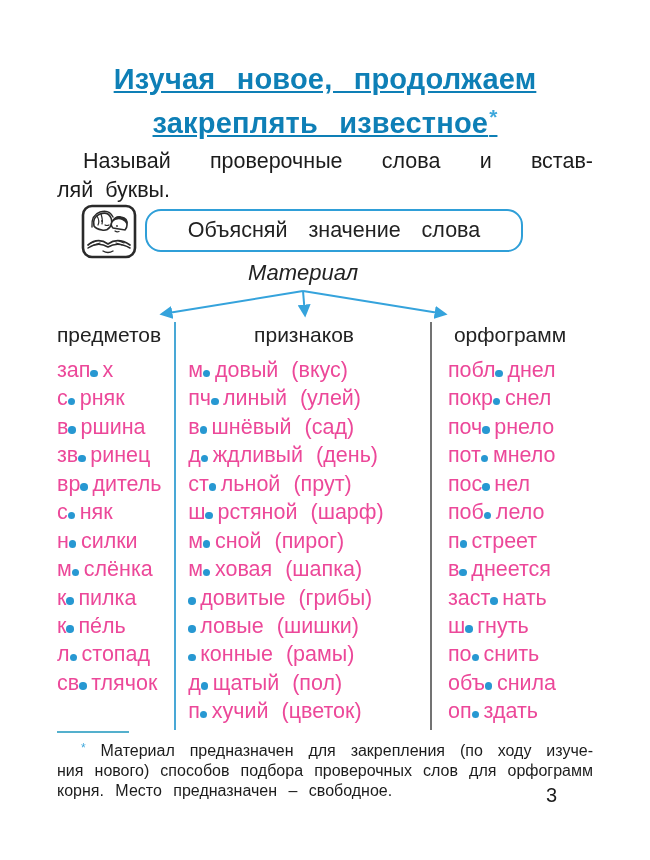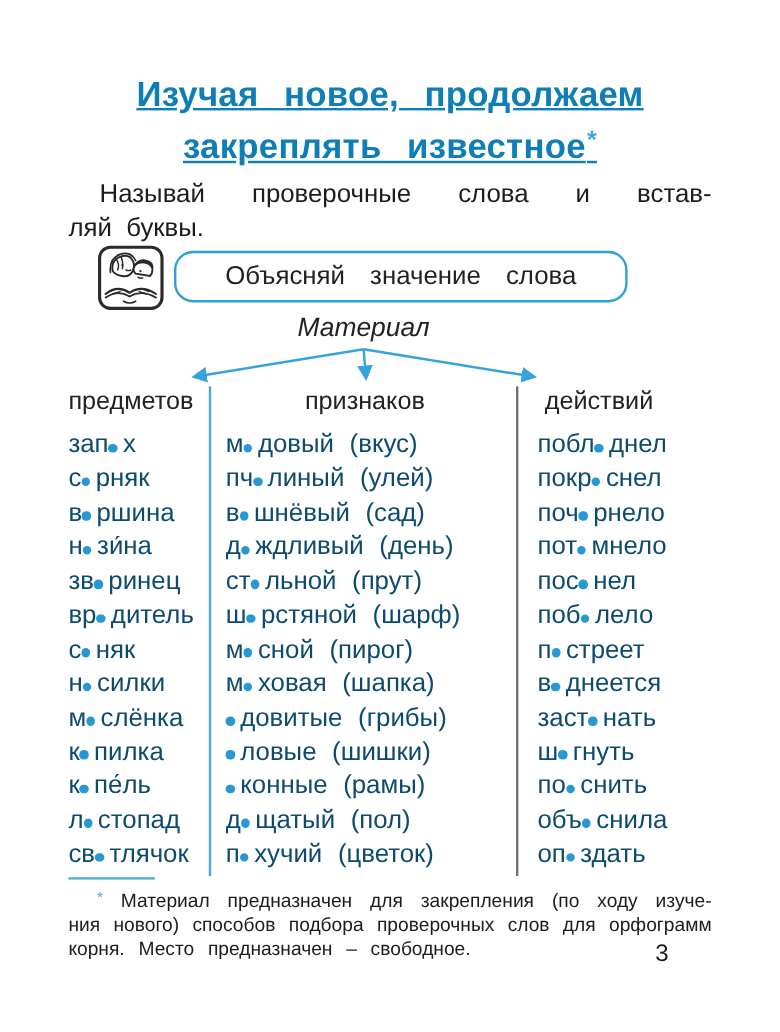--- a/index.html
+++ b/index.html
@@ -35,21 +35,21 @@
   .arrows{position:absolute;top:286px;left:0;}
   
   .columns{position:absolute;top:322px;left:57px;width:536px;height:408px;display:flex;}
   .col{box-sizing:border-box;}
   .col1{width:126px;}
   .col2{width:276px;border-left:2px solid #49a8d6;border-right:2px solid #737373;padding-left:12px;}
   .col3{width:172px;padding-left:16px;}
   .col-header{font-size:21px;height:34px;line-height:26px;color:#222;}
   .col2 .col-header{text-align:center;padding-right:10px;}
   .col3 .col-header{padding-left:6px;}
-  .word-row{font-size:21.5px;line-height:28.45px;height:28.45px;white-space:nowrap;color:#0c4a6e;}
+  .word-row{font-size:21.5px;line-height:28.45px;height:28.45px;white-space:nowrap;color:#ec4899;}
   .dot{
     display:inline-block;width:7.5px;height:7.5px;border-radius:50%;
     background:#2798d2;margin:0 4.5px;
   }
   .dot:first-child{margin-left:0;}
   .hint{margin-left:13px;}
   
   .footnote{position:absolute;top:731px;left:57px;width:536px;font-size:16px;line-height:20px;}
   .fn-rule{width:72px;height:2px;background:#54b0cd;margin-bottom:5px;}
   .fn-line{display:block;}
@@ -116,21 +116,20 @@
     <line x1="303" y1="5" x2="445" y2="28" stroke="#35a3dc" stroke-width="2" marker-end="url(#ah)"></line>
   </svg>
 
   <div class="columns">
     <div class="col col1">
       <div class="col-header">предметов</div>
       <div class="col-words">
           <div class="word-row">зап<span class="dot"></span>х</div>
           <div class="word-row">с<span class="dot"></span>рняк</div>
           <div class="word-row">в<span class="dot"></span>ршина</div>
-          <div class="word-row">н<span class="dot"></span>зи́на</div>
           <div class="word-row">зв<span class="dot"></span>ринец</div>
           <div class="word-row">вр<span class="dot"></span>дитель</div>
           <div class="word-row">с<span class="dot"></span>няк</div>
           <div class="word-row">н<span class="dot"></span>силки</div>
           <div class="word-row">м<span class="dot"></span>слёнка</div>
           <div class="word-row">к<span class="dot"></span>пилка</div>
           <div class="word-row">к<span class="dot"></span>пе́ль</div>
           <div class="word-row">л<span class="dot"></span>стопад</div>
           <div class="word-row">св<span class="dot"></span>тлячок</div>
         </div>
@@ -147,21 +146,21 @@
           <div class="word-row">м<span class="dot"></span>сной<span class="hint">(пирог)</span></div>
           <div class="word-row">м<span class="dot"></span>ховая<span class="hint">(шапка)</span></div>
           <div class="word-row"><span class="dot"></span>довитые<span class="hint">(грибы)</span></div>
           <div class="word-row"><span class="dot"></span>ловые<span class="hint">(шишки)</span></div>
           <div class="word-row"><span class="dot"></span>конные<span class="hint">(рамы)</span></div>
           <div class="word-row">д<span class="dot"></span>щатый<span class="hint">(пол)</span></div>
           <div class="word-row">п<span class="dot"></span>хучий<span class="hint">(цветок)</span></div>
         </div>
     </div>
     <div class="col col3">
-      <div class="col-header">действий</div>
+      <div class="col-header">орфограмм</div>
       <div class="col-words">
           <div class="word-row">побл<span class="dot"></span>днел</div>
           <div class="word-row">покр<span class="dot"></span>снел</div>
           <div class="word-row">поч<span class="dot"></span>рнело</div>
           <div class="word-row">пот<span class="dot"></span>мнело</div>
           <div class="word-row">пос<span class="dot"></span>нел</div>
           <div class="word-row">поб<span class="dot"></span>лело</div>
           <div class="word-row">п<span class="dot"></span>стреет</div>
           <div class="word-row">в<span class="dot"></span>днеется</div>
           <div class="word-row">заст<span class="dot"></span>нать</div>

